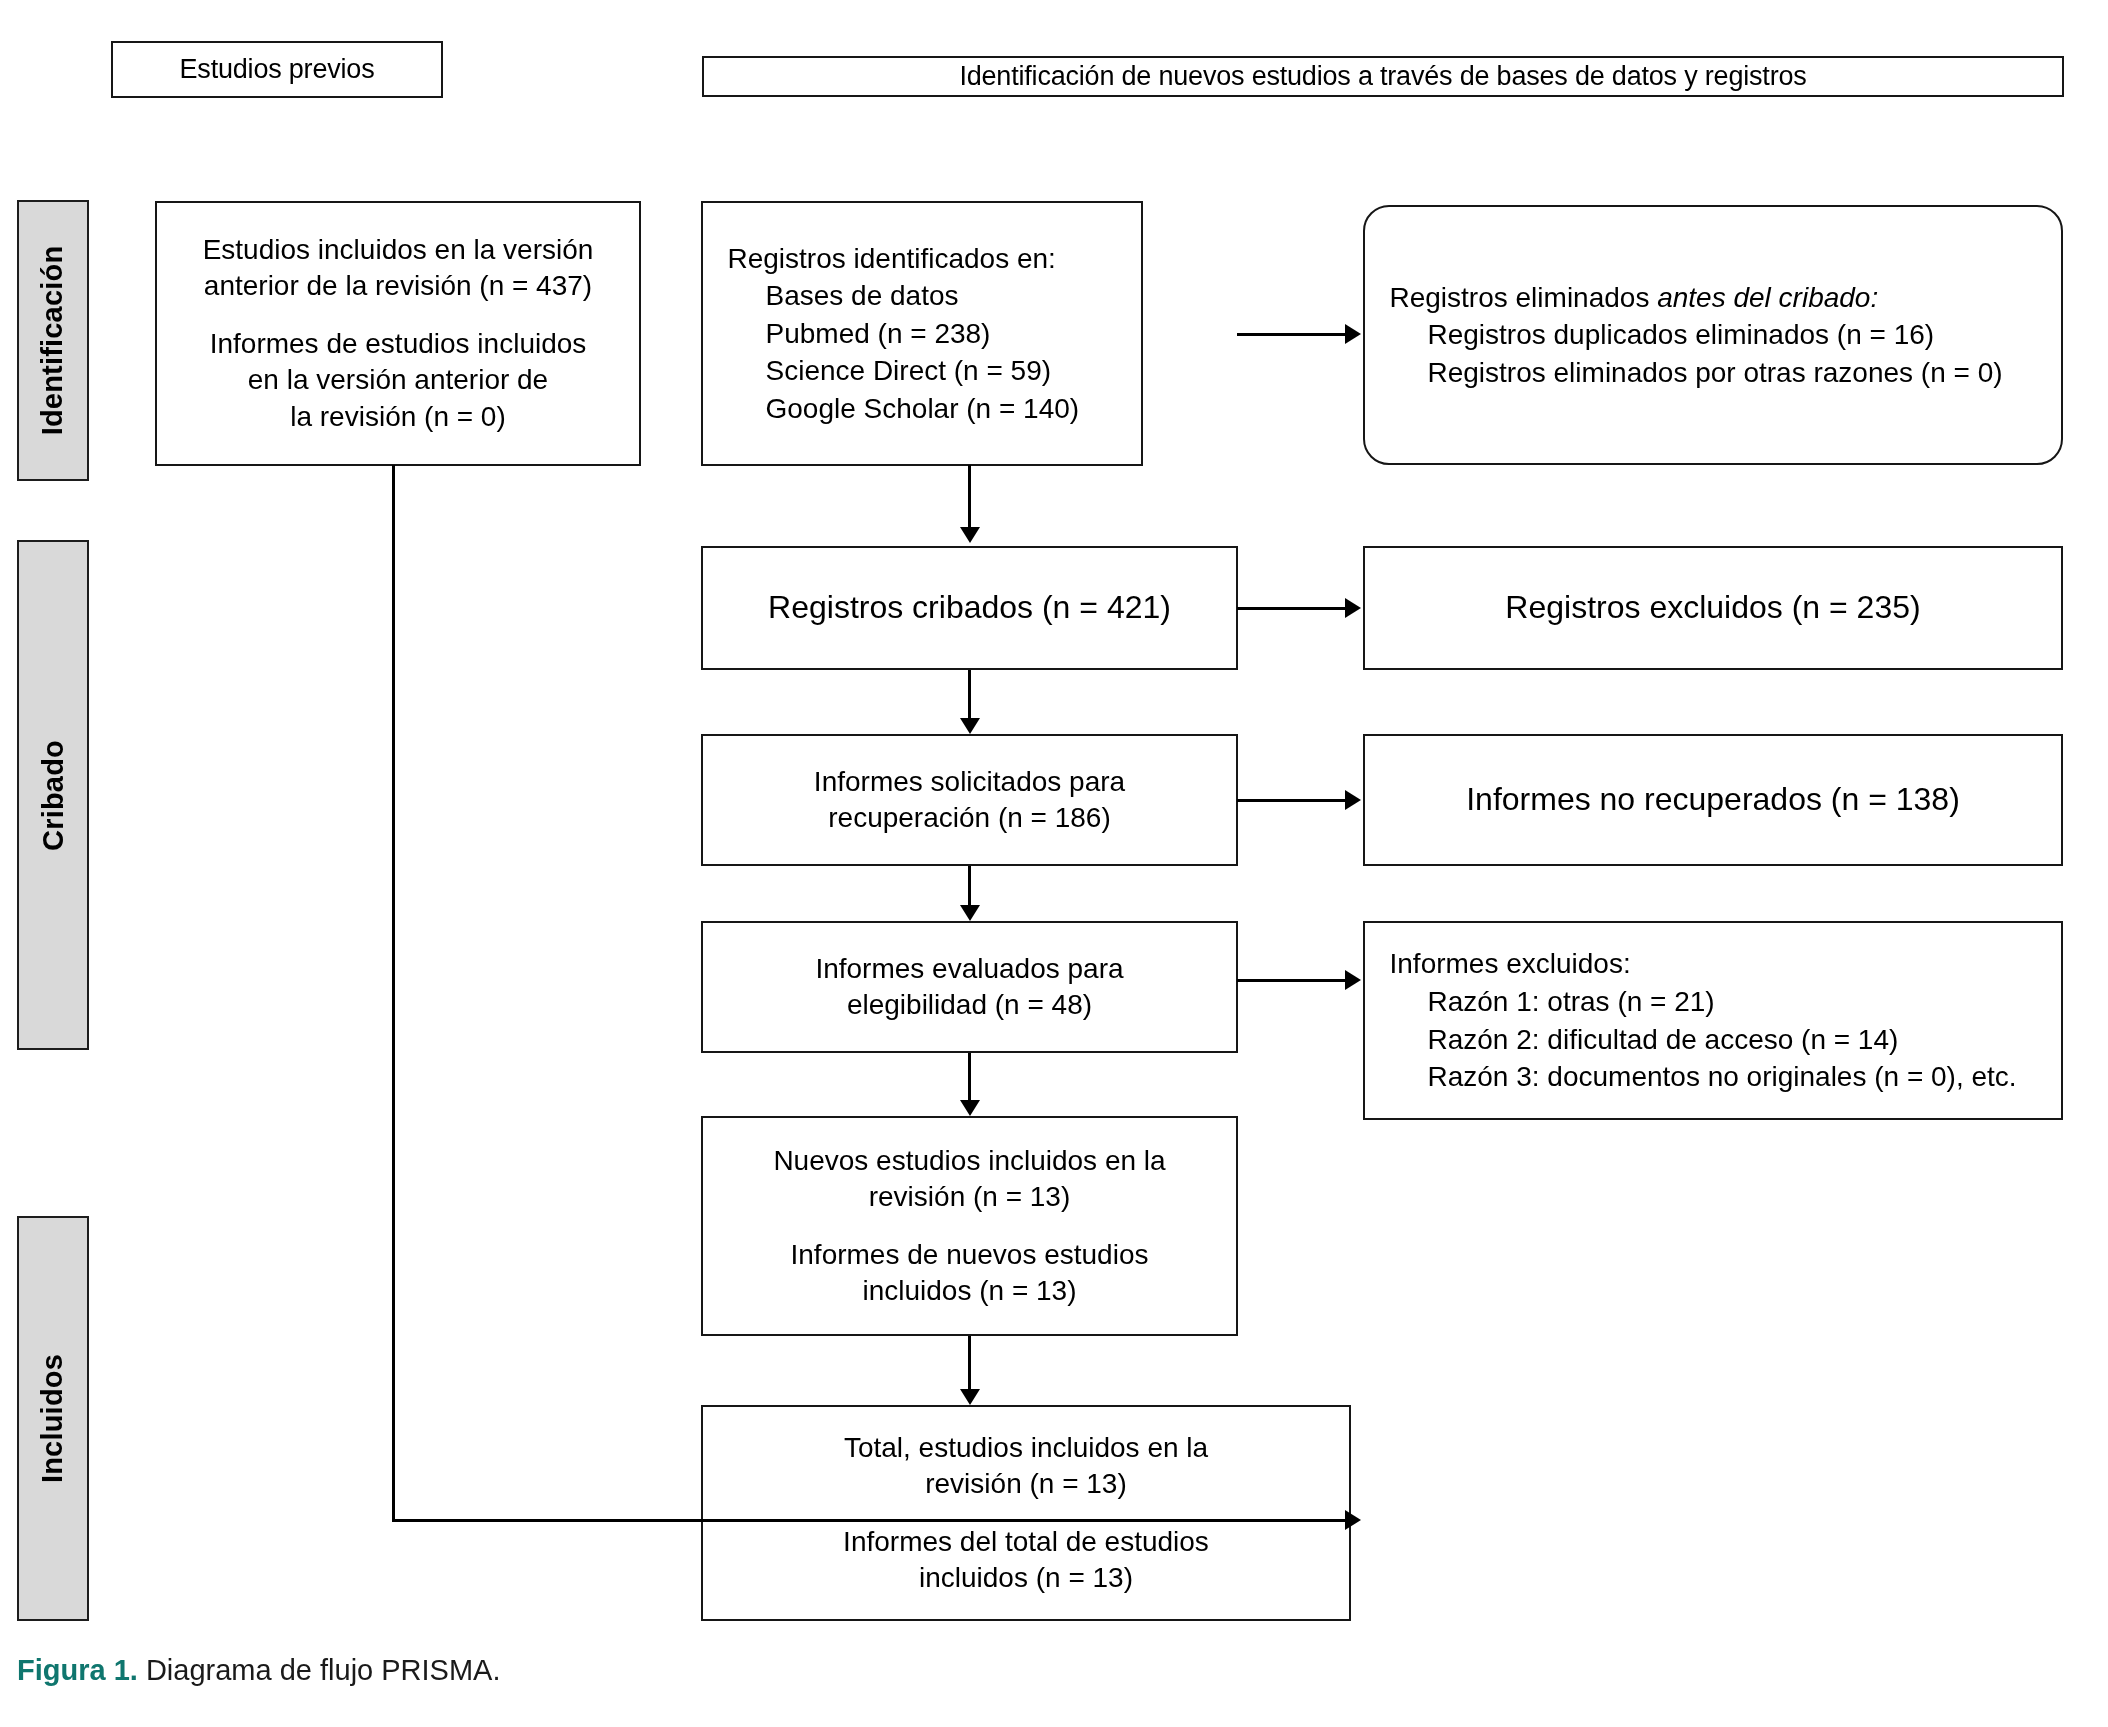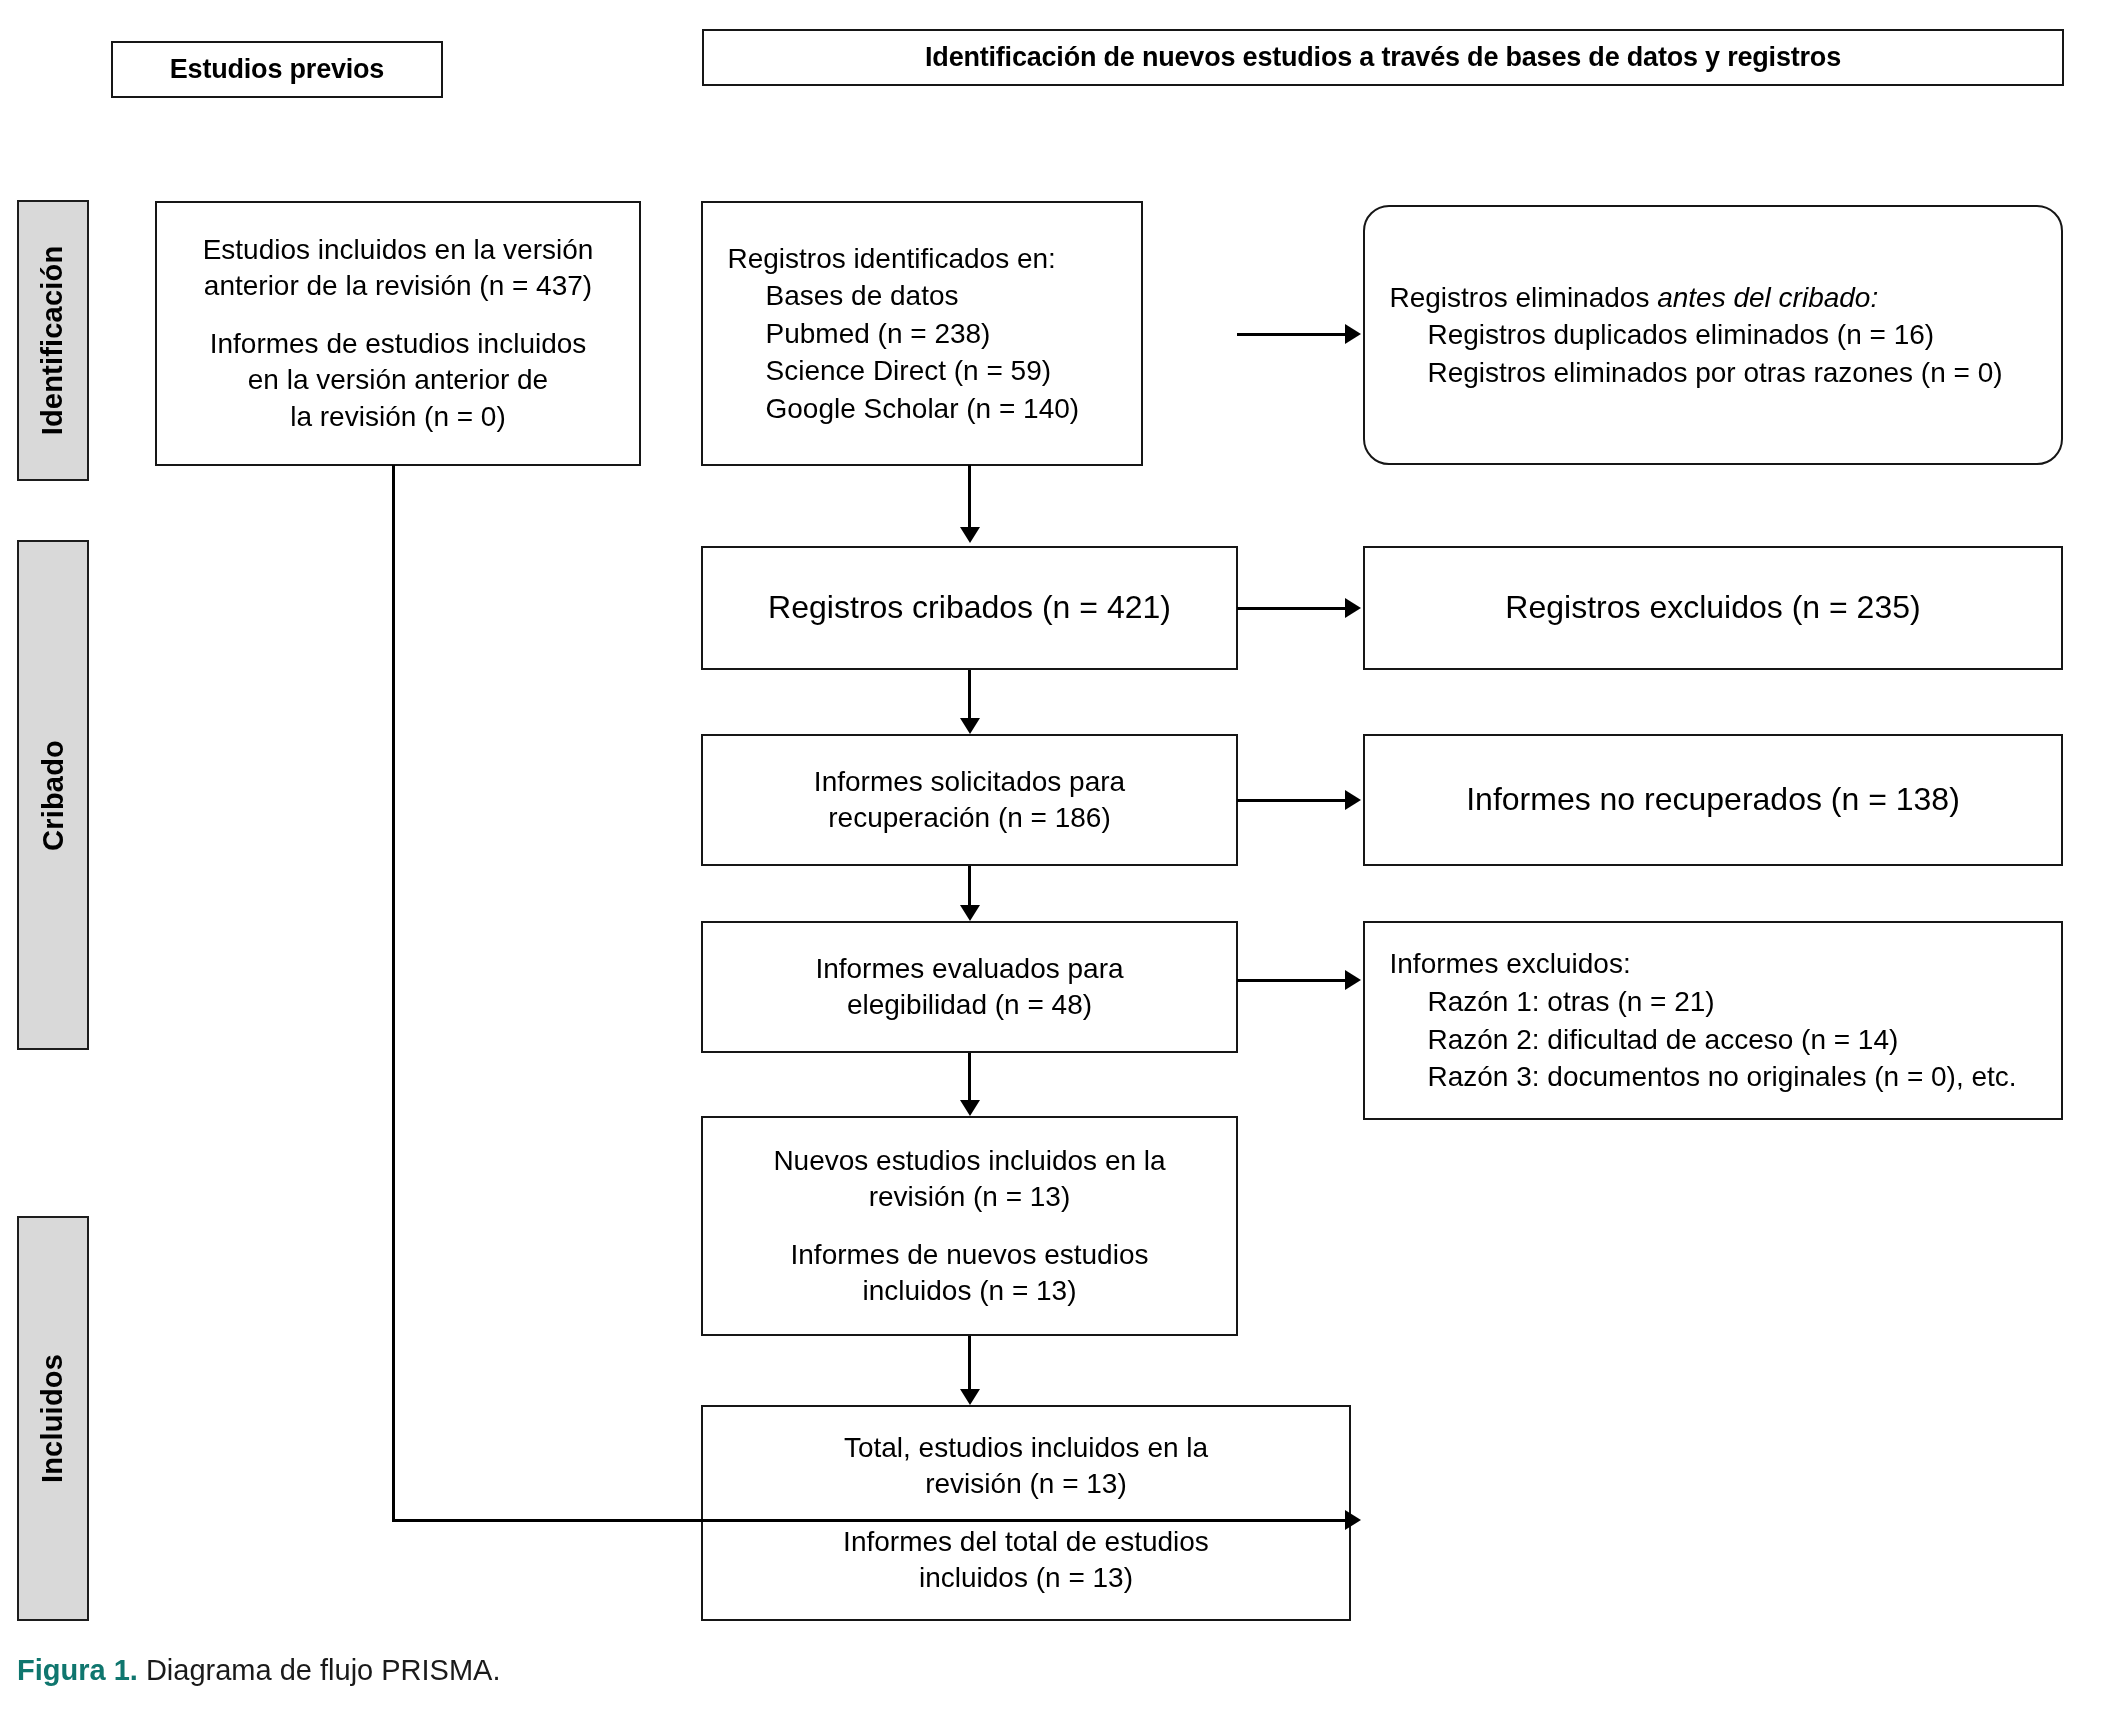--- a/index.html
+++ b/index.html
@@ -28,21 +28,21 @@
     display: flex;
     flex-direction: column;
     justify-content: center;
     font-family: "Liberation Sans", sans-serif;
     color: #000000;
   }
   .box.center { align-items: center; text-align: center; }
   .box.left   { align-items: flex-start; text-align: left; }
 
   .hdr {
-    font-weight: bold;
+    font-weight: normal;
     font-size: 27px;
     letter-spacing: -0.2px;
     align-items: center;
     text-align: center;
   }
 
   .para {
     font-size: 28px;
     line-height: 1.30;
     margin: 0;
@@ -127,21 +127,21 @@
 </style>
 </head>
 <body>
 
 <div id="page">
 
   <div class="box hdr" style="left:111px; top:41px; width:332px; height:57px;">
     <span>Estudios previos</span>
   </div>
 
-  <div class="box hdr" style="left:702px; top:29px; width:1362px; height:57px;">
+  <div class="box hdr" style="left:702px; top:56px; width:1362px; height:41px;">
     <span>Identificación de nuevos estudios a través de bases de datos y registros</span>
   </div>
 
   <div class="stage" style="left:17px; top:200px; width:72px; height:281px;">
     <span>Identificación</span>
   </div>
   <div class="stage" style="left:17px; top:540px; width:72px; height:510px;">
     <span>Cribado</span>
   </div>
   <div class="stage" style="left:17px; top:1216px; width:72px; height:405px;">

